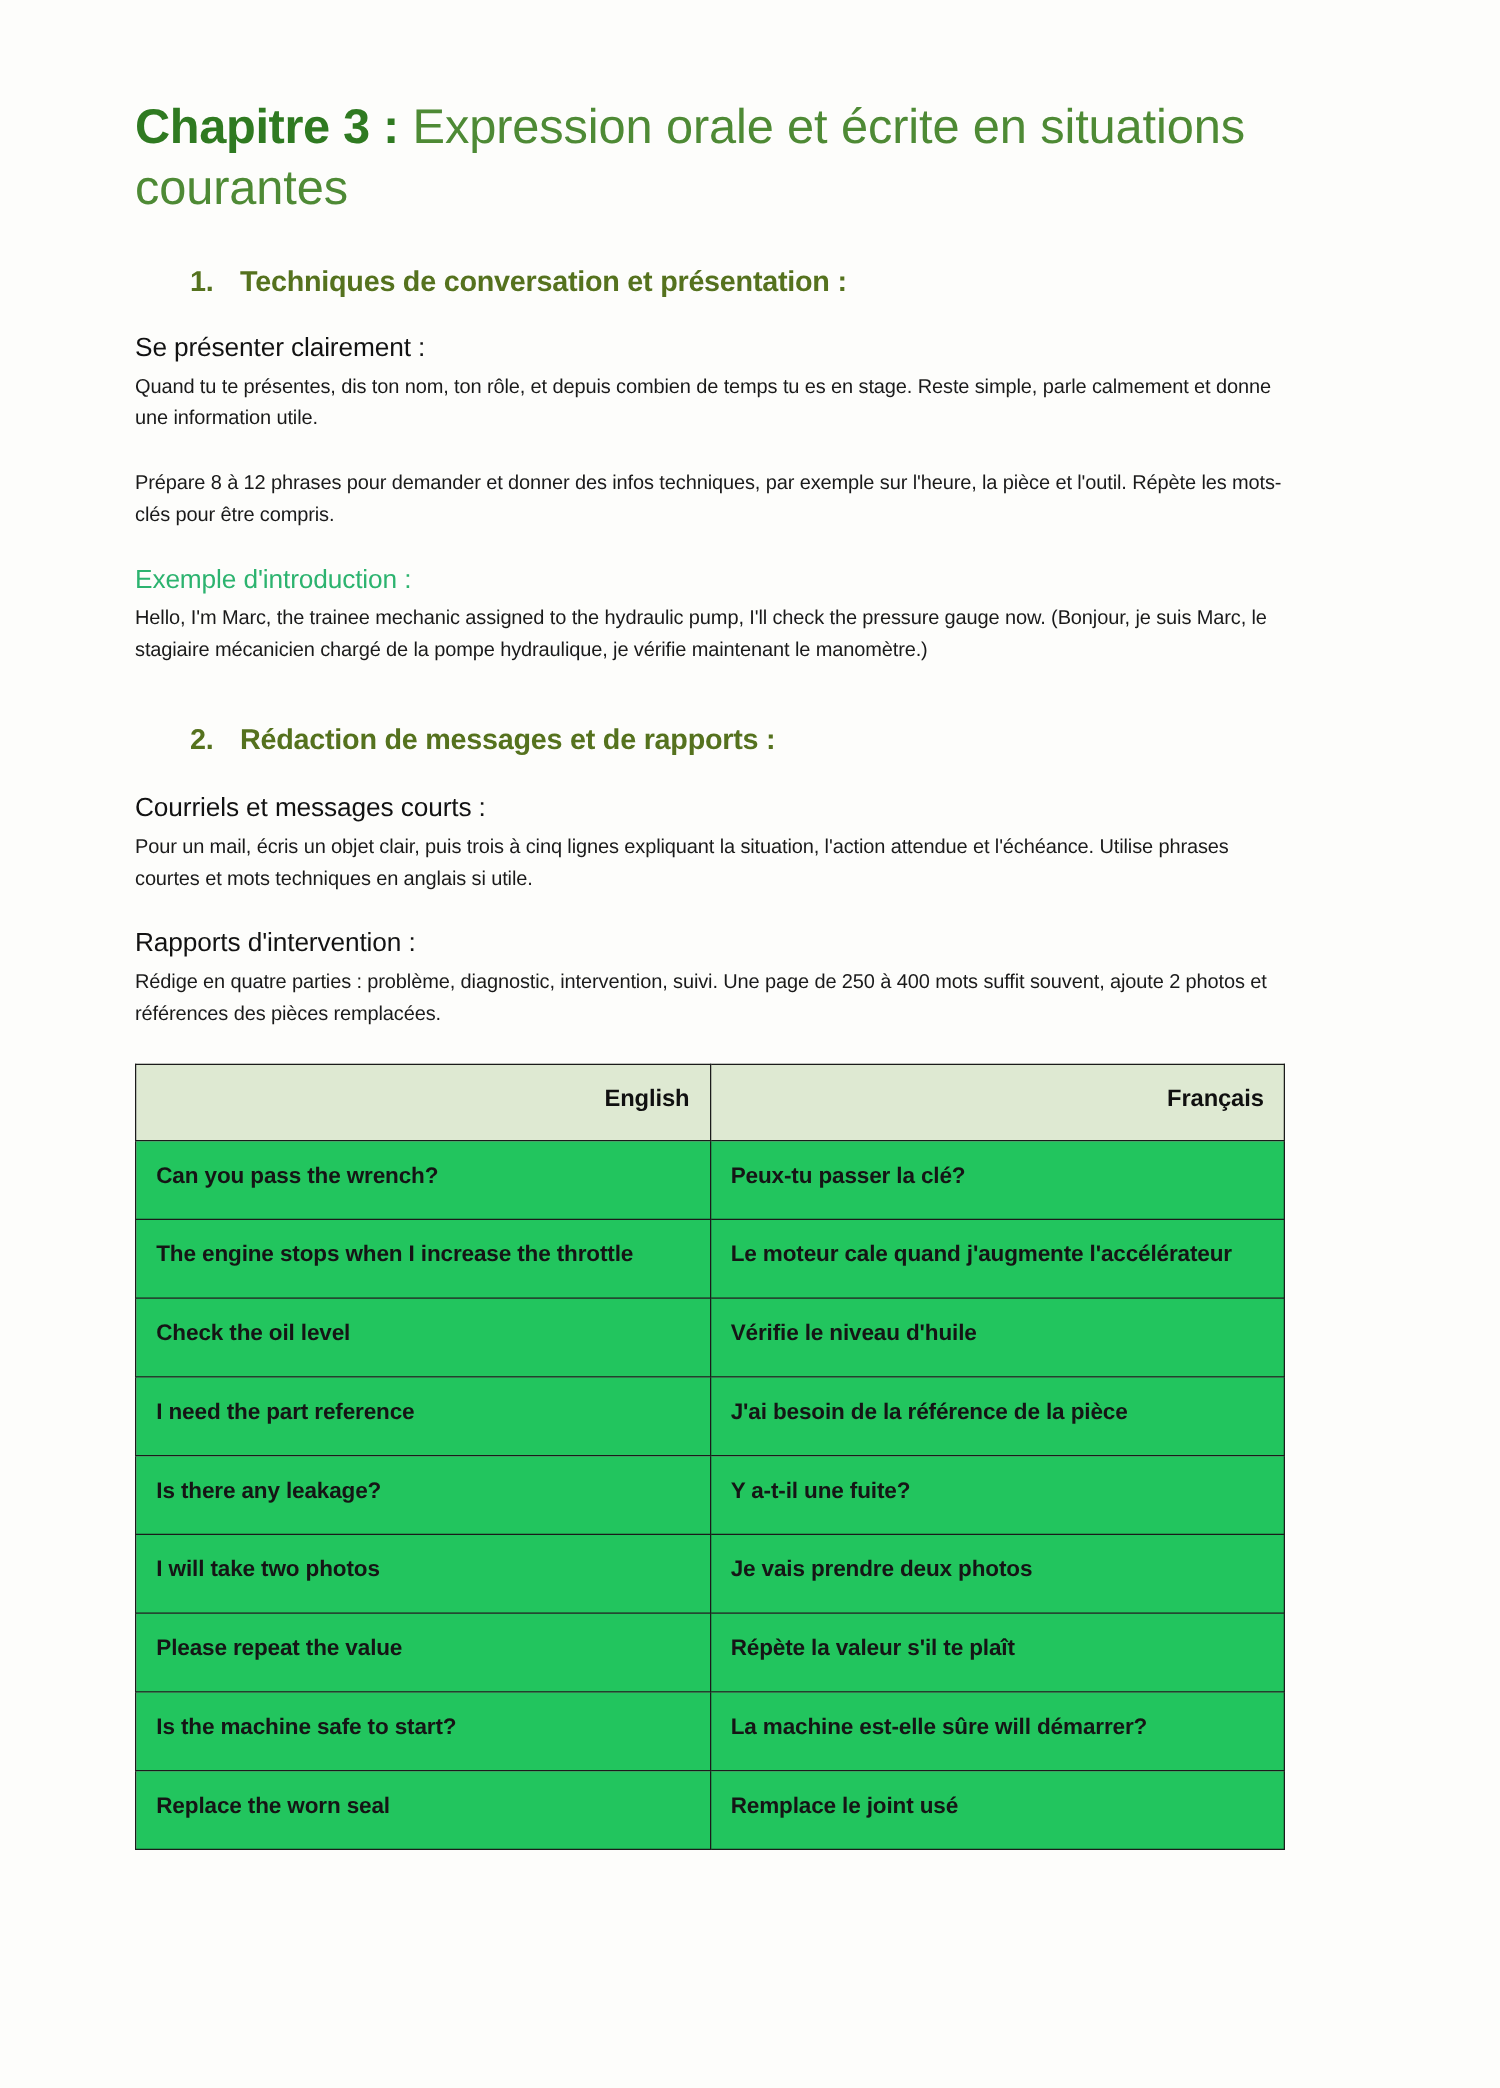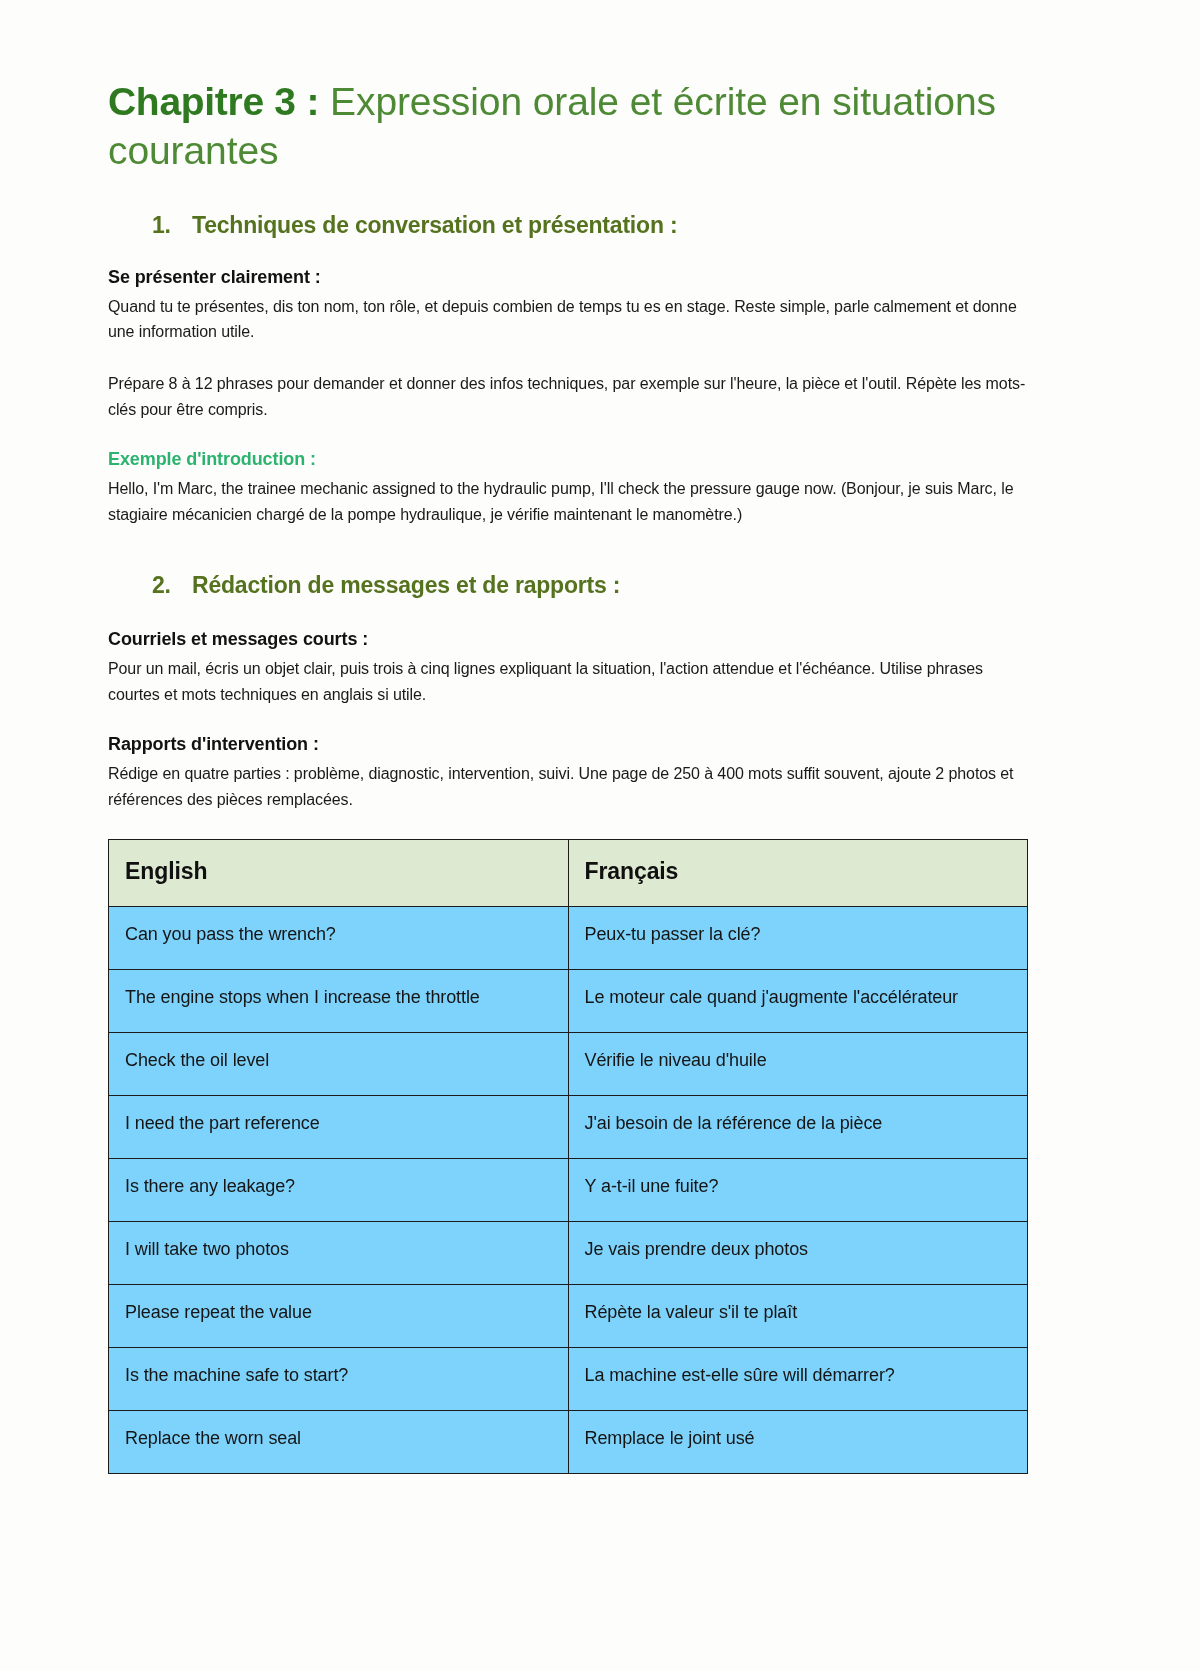--- a/index.html
+++ b/index.html
@@ -63,22 +63,22 @@
   .section-heading .stext {
     flex: 1;
   }
   .section-2 {
     margin-top: 44px;
     margin-bottom: 30px;
   }
 
   
   .sub-heading {
-    font-size: 18px;
-    font-weight: 700;
+    font-size: 21px;
+    font-weight: 400;
     color: #121212;
     margin: 0 0 6px 0;
     letter-spacing: -0.1px;
   }
   .sub-heading.accent {
     color: #2cb36f;
   }
   .para {
     font-size: 16px;
     line-height: 1.62;
@@ -100,29 +100,29 @@
   .phrase-table td {
     border: 1.5px solid #1b1b1b;
     padding: 14px 16px;
     font-size: 18px;
     line-height: 1.5;
     letter-spacing: -0.1px;
     vertical-align: top;
   }
   .phrase-table th {
     background: #dee9d2;
-    text-align: left;
-    font-weight: 800;
-    font-size: 23px;
+    text-align: right;
+    font-weight: 800;
+    font-size: 19px;
     padding-bottom: 18px;
     color: #101010;
   }
   .phrase-table td {
-    background: #7dd3fc;
-    font-weight: 400;
+    background: #22c55e;
+    font-weight: 700;
     color: #151515;
     height: 34px;
   }
   .phrase-table col.c-en { width: 50%; }
   .phrase-table col.c-fr { width: 50%; }
 </style>
 </head>
 <body>
 
 <div class="page">

